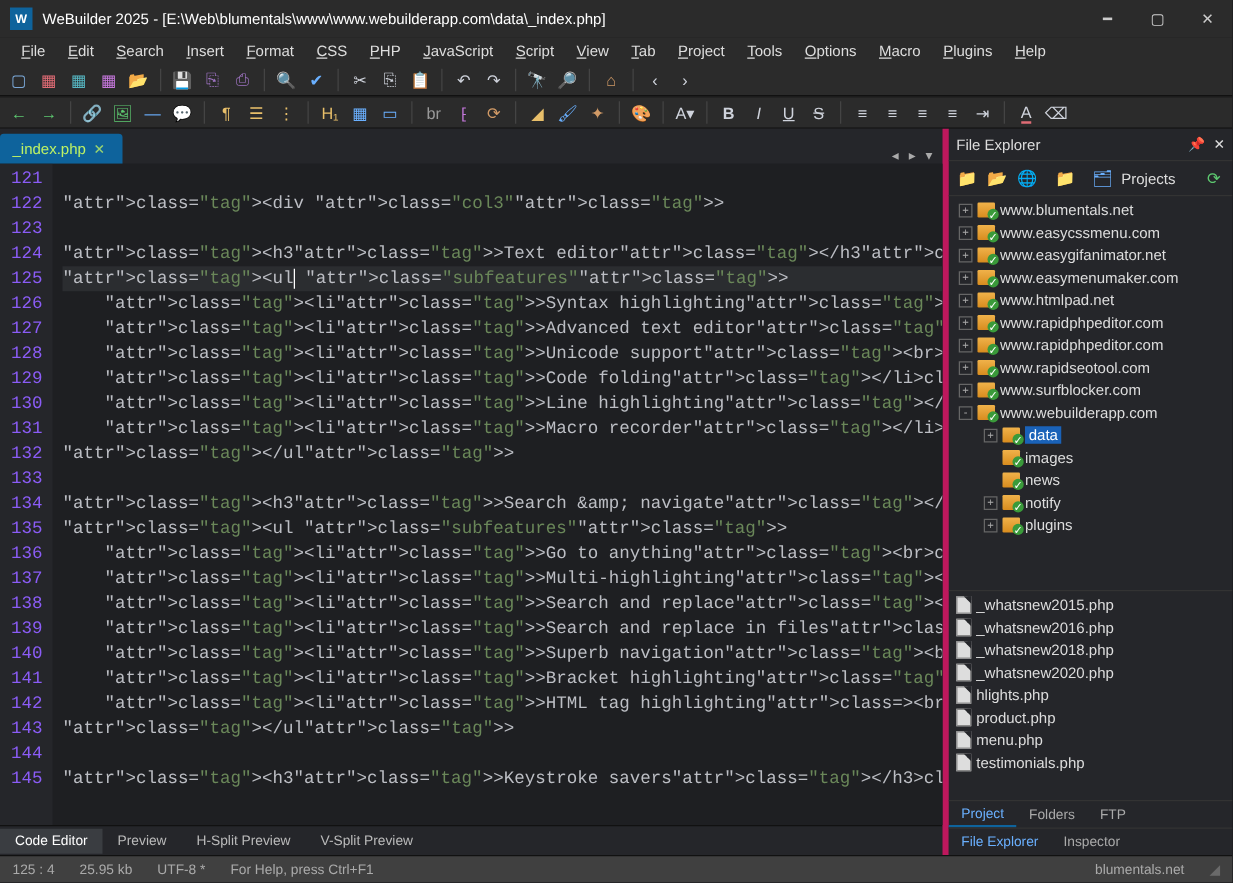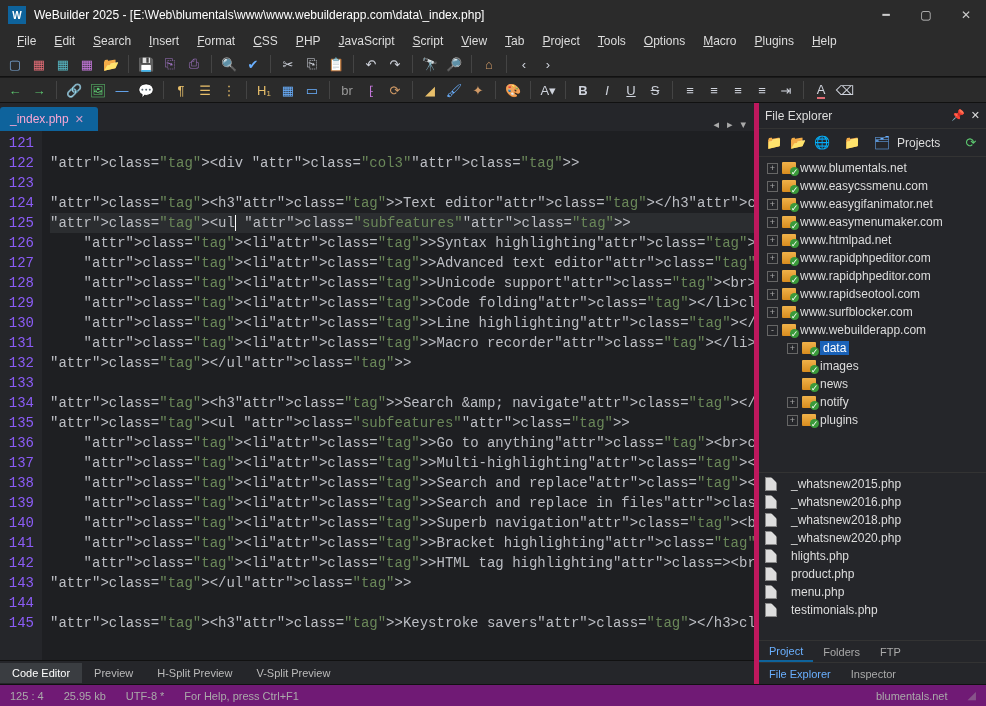--- a/index.html
+++ b/index.html
@@ -81,21 +81,21 @@
 }
 .tabbar {
   height:28px;
   background:#25262a;
   display:flex;
   align-items:flex-end;
 }
 .tab {
   padding:5px 14px 5px 10px;
   background:#0e639c;
-  color:#f9a8d4;
+  color:#bef264;
   font-size:12px;
   border-top-left-radius:3px;
   border-top-right-radius:3px;
   display:flex;align-items:center;gap:6px;
 }
 .tab .close { font-size:11px; opacity:.8;}
 .tabbar .spacer { flex:1; }
 .tabbar .navarrows { display:flex;gap:8px;padding-right:8px;color:#aaa;font-size:11px;}
 .code-area {
   flex:1;
@@ -132,21 +132,21 @@
   border-top:1px solid #111;
 }
 .lower-tabs .ltab {
   padding:4px 12px;
   color:#bbb;
   font-size:11px;
 }
 .lower-tabs .ltab.active { background:#3a3d41;color:#fff; }
 .statusbar {
   height:22px;
-  background:#701a75;
+  background:#404040;
   display:flex;
   align-items:center;
   padding:0 10px;
   gap:20px;
   color:#aaa;
   font-size:11px;
   border-top:1px solid #111;
 }
 .statusbar .flex { flex:1;}
 .side-panel {
@@ -207,21 +207,21 @@
 .tree-item.level1 { padding-left:8px;}
 .tree-item.level2 { padding-left:28px;}
 .file-list {
   height:168px;
   border-top:1px solid #333;
   overflow:auto;
   padding:2px 0;
 }
 .file-item {
   display:flex;align-items:center;height:18px;
-  padding-left:6px;gap:14px;color:#ddd;
+  padding-left:6px;gap:4px;color:#ddd;
 }
 .file-item .file-icon {
   width:12px;height:14px;
   background:#ddd;border:1px solid #888;
   position:relative;
 }
 .file-item .file-icon::after{
   content:"";position:absolute;right:-1px;top:-1px;
   border:3px solid transparent;border-top-color:#25262a;border-right-color:#25262a;
 }

